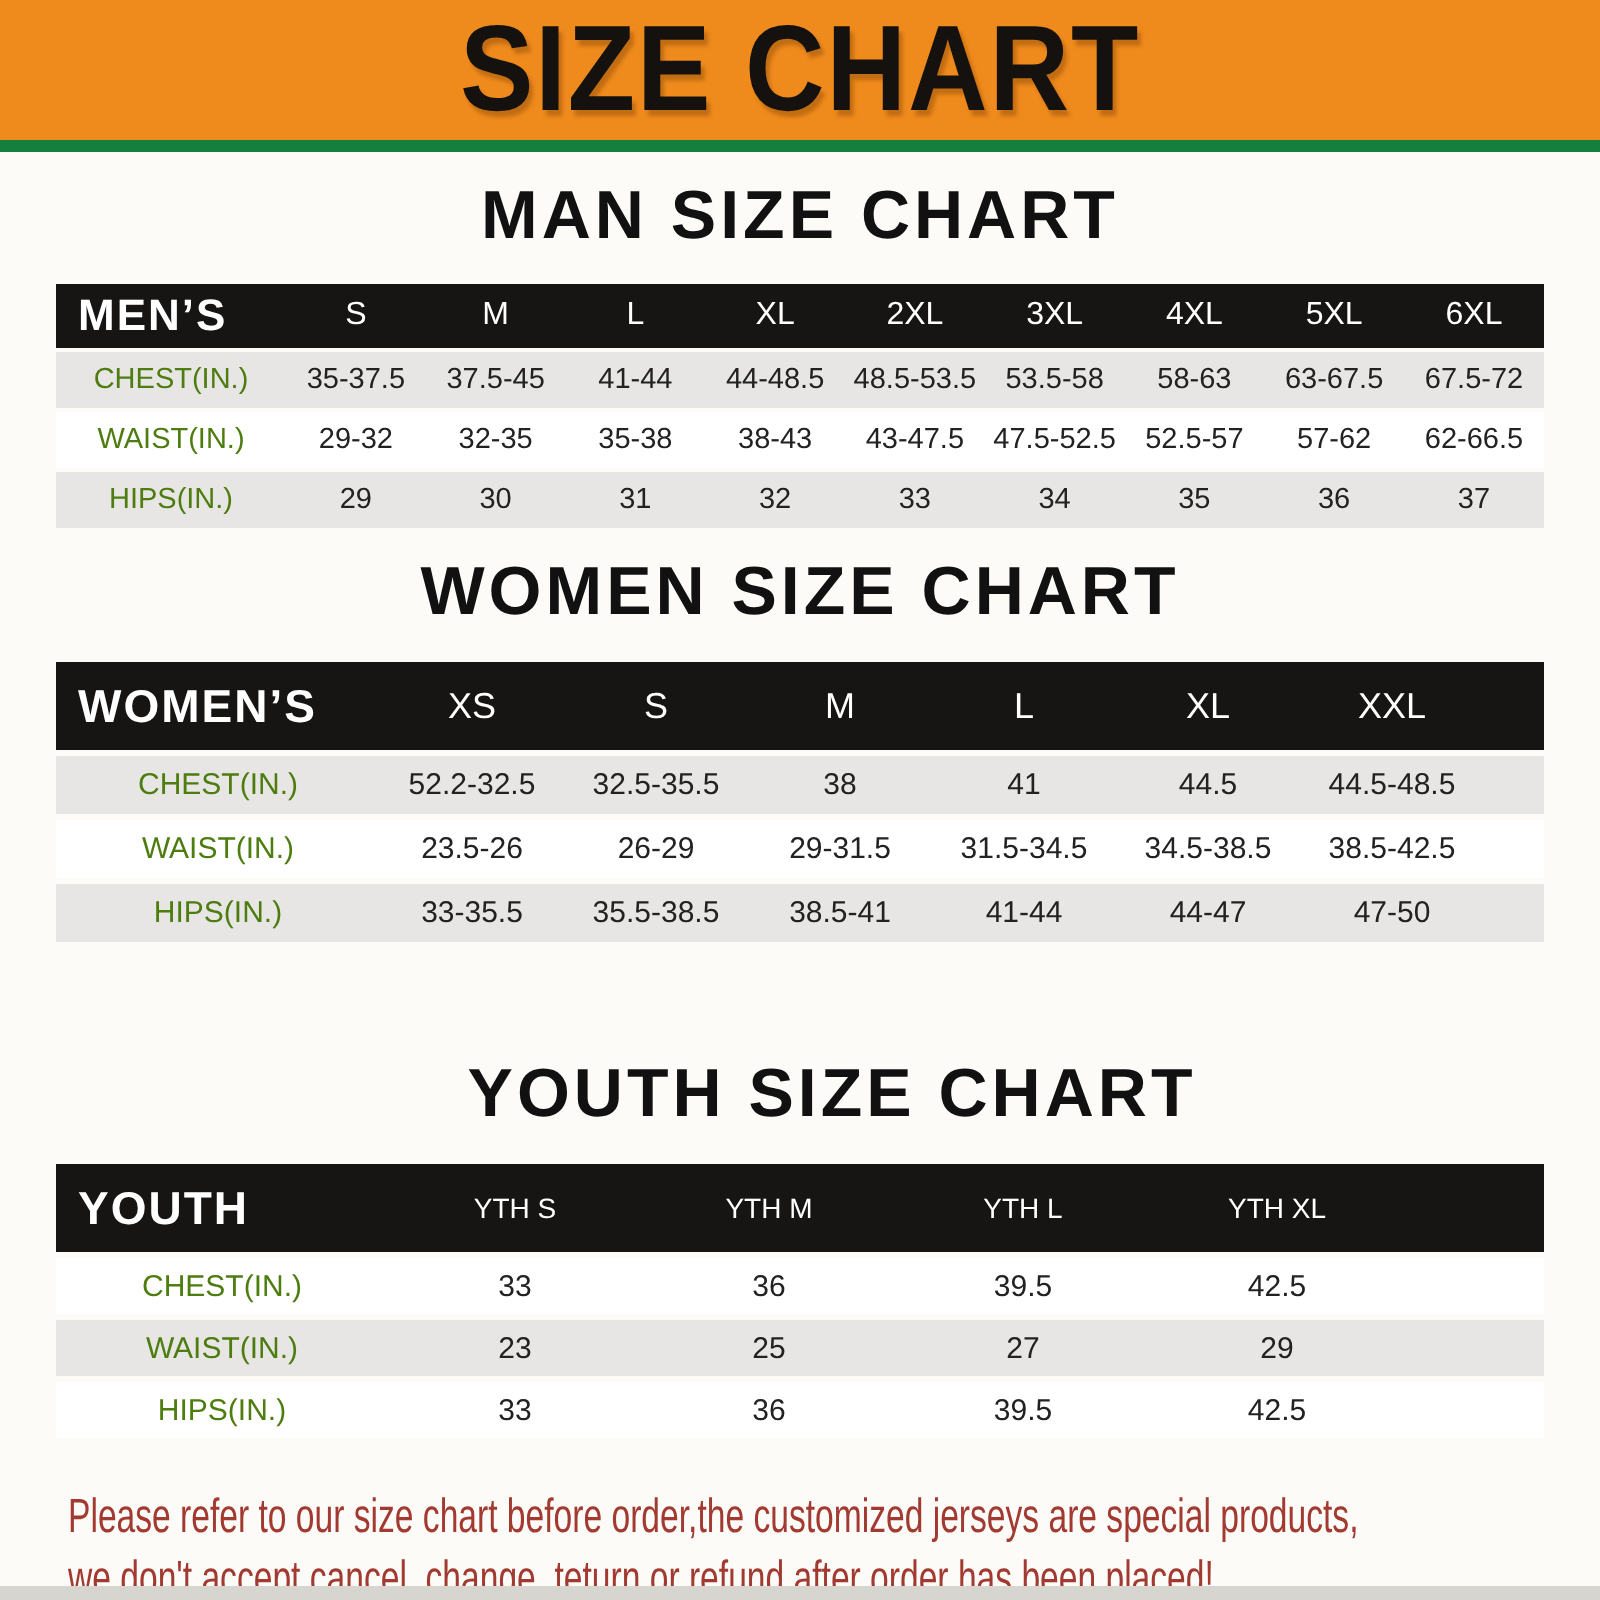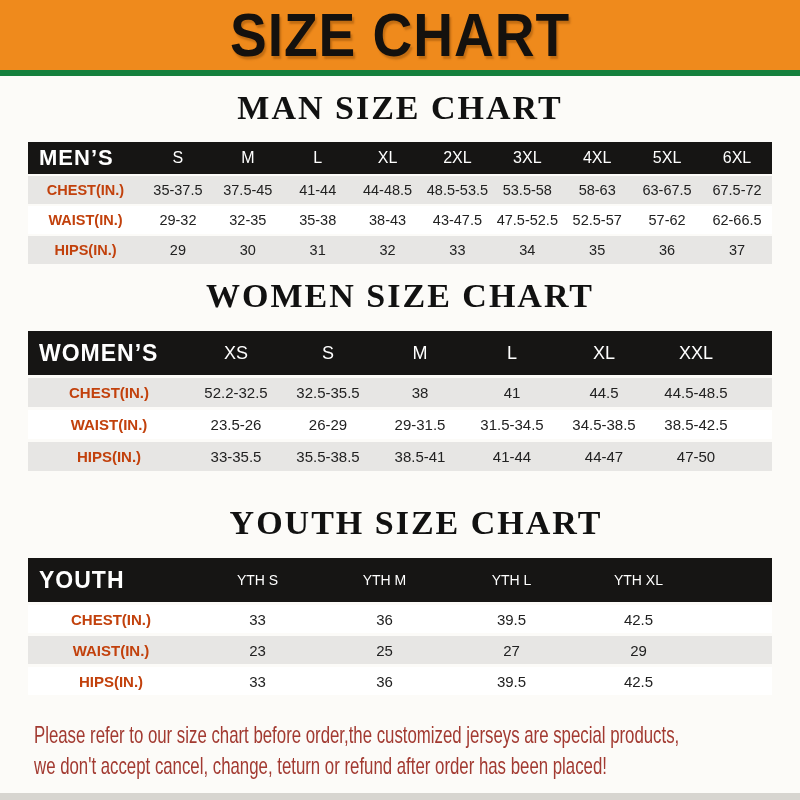--- a/index.html
+++ b/index.html
@@ -16,25 +16,25 @@
   }
   .banner-title{
     font-size:58px;font-weight:bold;color:#14110e;letter-spacing:1px;
     transform:scaleX(0.95) scaleY(1.05);
     text-shadow:2px 3px 2px rgba(110,55,0,0.35);
     white-space:nowrap;line-height:1;
   }
   
   .section-heading{
     text-align:center;font-weight:bold;color:#111;
-    font-size:34px;line-height:34px;letter-spacing:2px;white-space:nowrap;font-family:Liberation Serif, serif;
+    font-size:34px;line-height:34px;letter-spacing:2px;white-space:nowrap;
   }
   .heading-man{margin-top:15px;}
   .heading-women{margin-top:13px;}
-  .heading-youth{margin-top:32px;padding-left:32px;}
+  .heading-youth{margin-top:56px;padding-left:32px;}
   
   table.size-table{
     width:744px;margin:0 auto;border-collapse:separate;table-layout:fixed;
   }
   table.men{border-spacing:0 2px;margin-top:15px;}
   table.women{border-spacing:0 3px;margin-top:15px;}
   table.youth{border-spacing:0 3px;margin-top:15px;}
   .size-table thead th{
     background:#161514;color:#ffffff;font-weight:normal;
     text-align:center;vertical-align:middle;white-space:nowrap;
@@ -49,21 +49,21 @@
   }
   table.women thead th.corner,table.youth thead th.corner{font-size:23px;}
   .size-table td{
     text-align:center;vertical-align:middle;color:#222;
     font-size:15px;white-space:nowrap;background:#ffffff;
   }
   table.men td{height:26px;font-size:14.5px;}
   table.women td{height:27px;}
   table.youth td{height:26px;}
   tr.gray td{background:#e7e6e4;}
-  td.rlabel{color:#c2410c;font-weight:bold;}
+  td.rlabel{color:#4d7c0f;}
   
   .disclaimer{margin-top:21px;padding-left:34px;}
   .disclaimer-line{
     color:#a23a31;font-size:24px;line-height:31px;white-space:nowrap;
     transform:scaleX(0.70);transform-origin:left center;
   }
   
   .bottom-strip{
     position:absolute;left:0;bottom:0;width:800px;height:7px;background:#d7d5d0;
   }

